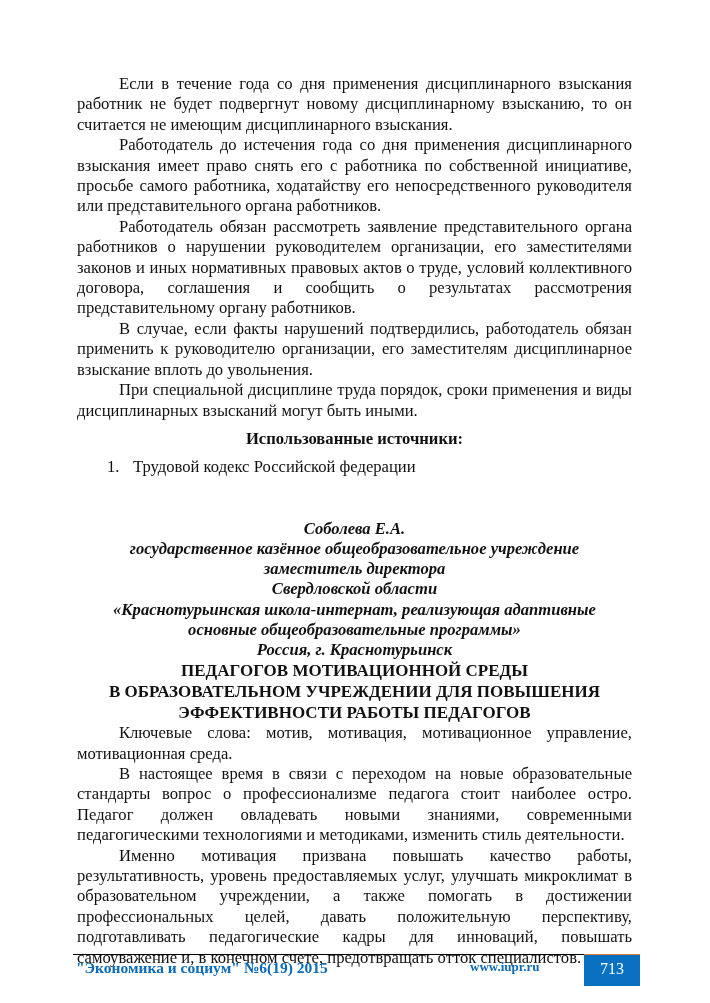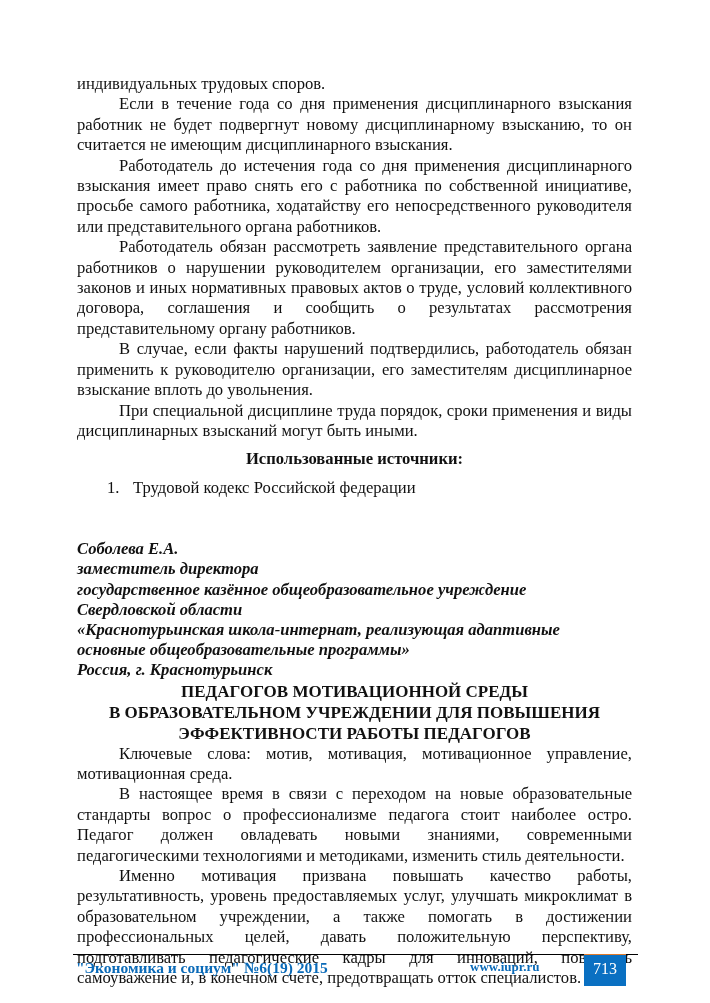--- a/index.html
+++ b/index.html
@@ -13,21 +13,21 @@
       font-size: 16.6px; line-height: 20.4px;
     }
     .p { text-align: justify; margin: 0; }
     .indent { text-indent: 42px; }
     .heading-sources {
       text-align: center; font-weight: bold; margin: 8px;
     }
     .list-item { margin: 0; padding-left: 30px; }
     .list-item .num { display: inline-block; width: 26px; }
     .author-block {
-      text-align: left; font-weight: bold; font-style: italic;
+      text-align: center; font-weight: bold; font-style: italic;
       margin-top: 41px; line-height: 20.2px;
     }
     .author-block div { margin: 0; }
     .title {
       text-align: center; font-weight: bold; font-size: 17px; line-height: 20px;
       margin: 0; padding-top: 1px;
     }
     .footer-rule {
       position: absolute; left: 73px; top: 954px; width: 565px; height: 1px;
       background: #000;
@@ -36,47 +36,46 @@
       position: absolute; left: 76px; top: 959px;
       color: #0a6ab8; font-weight: bold; font-size: 15.5px;
       font-family: "Liberation Serif", "DejaVu Serif", serif;
     }
     .footer-site {
       position: absolute; left: 470px; top: 959px;
       color: #0a6ab8; font-weight: bold; font-size: 13px;
       font-family: "Liberation Serif", "DejaVu Serif", serif;
     }
     .page-num-box {
-      position: absolute; left: 584px; top: 954px; width: 42px; height: 32px;
+      position: absolute; left: 584px; top: 954px; width: 56px; height: 32px;
       background: #0a70c2; border-top: 1px solid #e07a2a;
       color: #ffffff; font-size: 16px; text-align: center; line-height: 28px;
       box-sizing: border-box;
     }
   </style>
 </head>
 <body>
 
 <div class="page">
   <div>
-    <p class="p">индивидуальных трудовых споров.</p>
     <p class="p indent">Если в течение года со дня применения дисциплинарного взыскания работник не будет подвергнут новому дисциплинарному взысканию, то он считается не имеющим дисциплинарного взыскания.</p>
     <p class="p indent">Работодатель до истечения года со дня применения дисциплинарного взыскания имеет право снять его с работника по собственной инициативе, просьбе самого работника, ходатайству его непосредственного руководителя или представительного органа работников.</p>
     <p class="p indent">Работодатель обязан рассмотреть заявление представительного органа работников о нарушении руководителем организации, его заместителями законов и иных нормативных правовых актов о труде, условий коллективного договора, соглашения и сообщить о результатах рассмотрения представительному органу работников.</p>
     <p class="p indent">В случае, если факты нарушений подтвердились, работодатель обязан применить к руководителю организации, его заместителям дисциплинарное взыскание вплоть до увольнения.</p>
     <p class="p indent">При специальной дисциплине труда порядок, сроки применения и виды дисциплинарных взысканий могут быть иными.</p>
     <p class="heading-sources">Использованные источники:</p>
     <p class="list-item">
       <span class="num">1.</span><span>Трудовой кодекс Российской федерации</span>
     </p>
   </div>
 
   <div class="author-block">
     <div>Соболева Е.А.</div>
+    <div>государственное казённое общеобразовательное учреждение</div>
     <div>заместитель директора</div>
-    <div>государственное казённое общеобразовательное учреждение</div>
     <div>Свердловской области</div>
     <div>«Краснотурьинская школа-интернат, реализующая адаптивные</div>
     <div>основные общеобразовательные программы»</div>
     <div>Россия, г. Краснотурьинск</div>
   </div>
 
   <div>
     <p class="title">ПЕДАГОГОВ МОТИВАЦИОННОЙ СРЕДЫ</p>
     <p class="title">В ОБРАЗОВАТЕЛЬНОМ УЧРЕЖДЕНИИ ДЛЯ ПОВЫШЕНИЯ</p>
     <p class="title">ЭФФЕКТИВНОСТИ РАБОТЫ ПЕДАГОГОВ</p>

